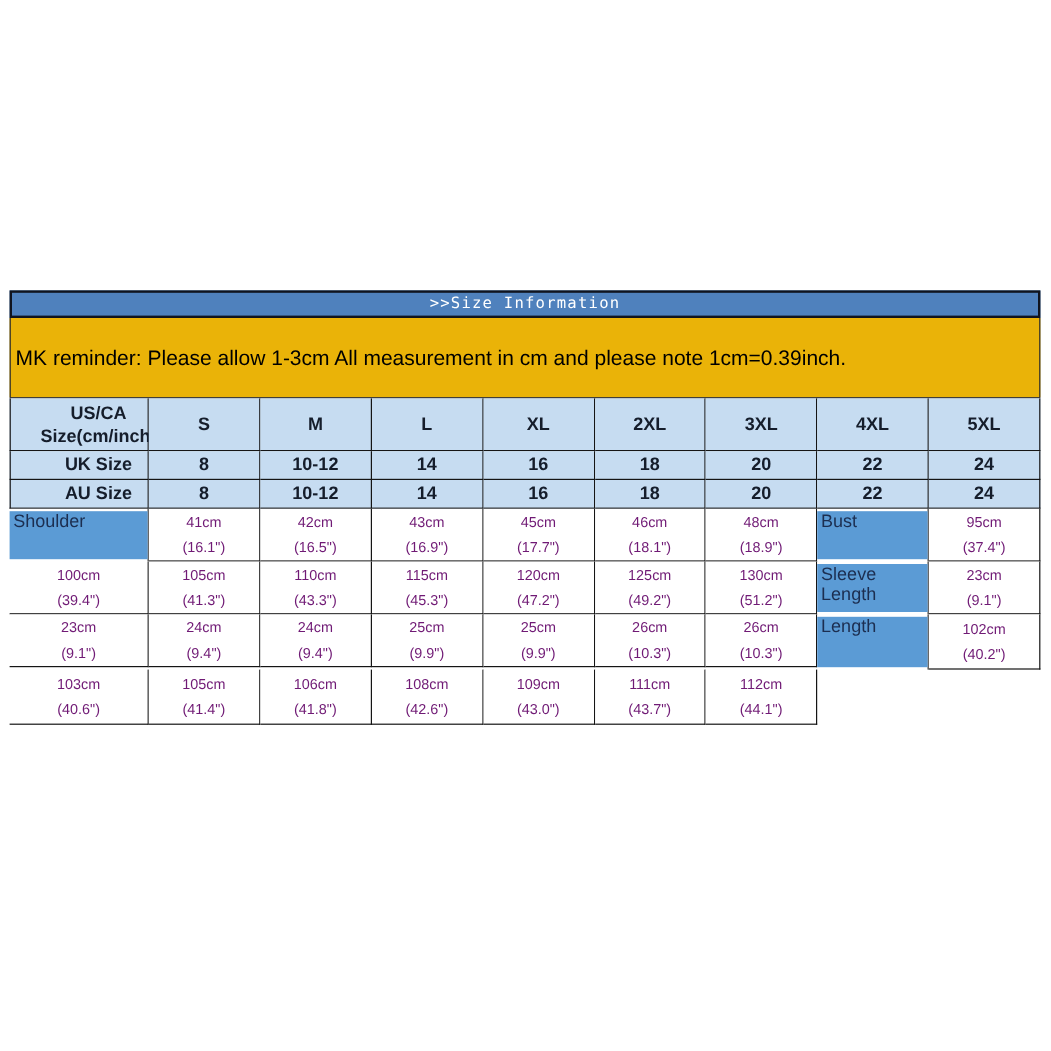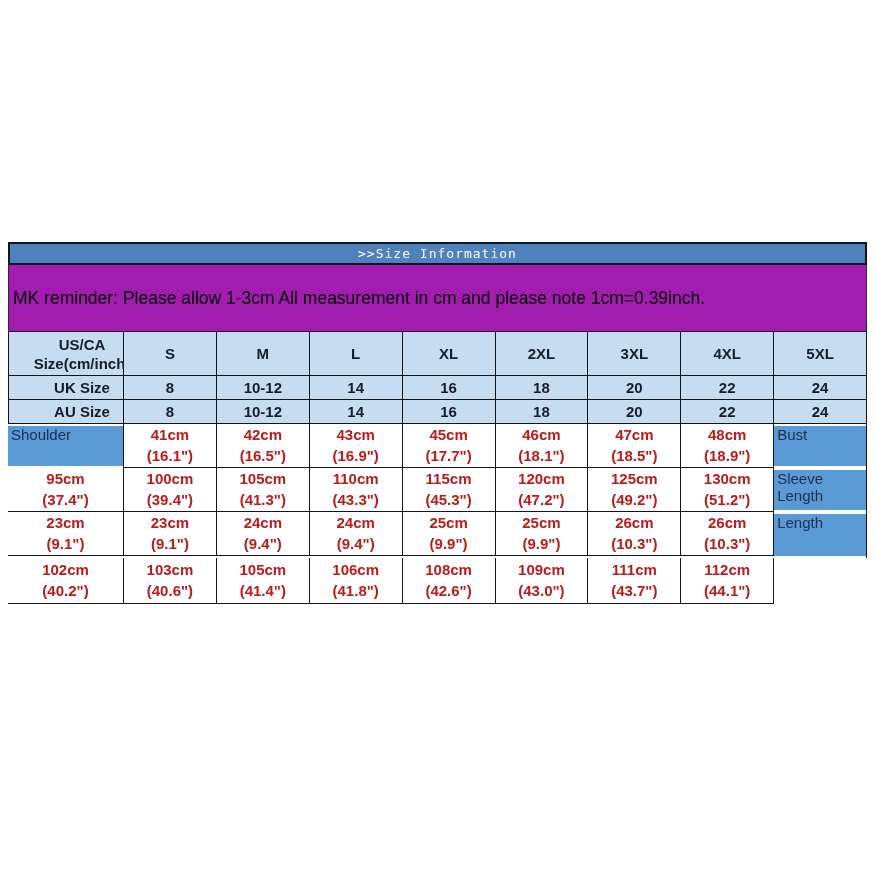--- a/index.html
+++ b/index.html
@@ -12,42 +12,42 @@
   
   .title-bar{
     box-sizing:border-box;height:23px;background:#4f81bd;
     border:2px solid #10141f;color:#ffffff;
     font-family:"DejaVu Sans Mono",monospace;font-size:13px;letter-spacing:1px;
     display:flex;align-items:center;justify-content:center;
   }
 
   
   .reminder{
-    box-sizing:border-box;height:66px;background:#a21caf;
+    box-sizing:border-box;height:66px;background:#eab308;
     border-left:1px solid #2b2b2b;border-right:1px solid #2b2b2b;
     display:flex;align-items:center;padding-left:4px;
     font-size:17.5px;color:#000000;
   }
 
   
   .grid{
     display:grid;grid-template-columns:116px repeat(8,1fr);
     border-top:1px solid #151515;
   }
   .c{
     box-sizing:border-box;
     border-right:1px solid #151515;border-bottom:1px solid #151515;
     display:flex;flex-direction:column;align-items:center;justify-content:center;
     text-align:center;background:#ffffff;
   }
   .first{border-left:1px solid #151515;padding-left:32px;}
   .hd{background:#c6dcf1;font-weight:bold;font-size:15px;color:#151d2b;}
   .hd span{line-height:19px;}
   .h44{height:44px}.h24{height:24px}.h46{height:46px}
-  .d{font-size:15px;line-height:20.5px;color:#b91c1c;font-weight:bold;}
+  .d{font-size:12px;line-height:20.5px;color:#701a75;}
   
   .lbl{
     box-sizing:border-box;display:block;padding:0;background:#ffffff;
     border:none;border-right:1px solid #151515;
   }
   .lbl .fill{
     box-sizing:border-box;height:calc(100% - 4px);margin:2px 0;
     background:#5b9bd5;display:flex;align-items:flex-start;
     padding-left:3px;font-size:15px;color:#1c2e50;text-align:left;
   }
@@ -162,24 +162,20 @@
       </div>
       <div class="c d h44">
         <span>45cm</span>
         <span>(17.7")</span>
       </div>
       <div class="c d h44">
         <span>46cm</span>
         <span>(18.1")</span>
       </div>
       <div class="c d h44">
-        <span>47cm</span>
-        <span>(18.5")</span>
-      </div>
-      <div class="c d h44">
         <span>48cm</span>
         <span>(18.9")</span>
       </div>
       <div class="c lbl h44">
         <div class="fill">
           <span>Bust</span>
         </div>
       </div>
       <div class="c d h44">
         <span>95cm</span>

